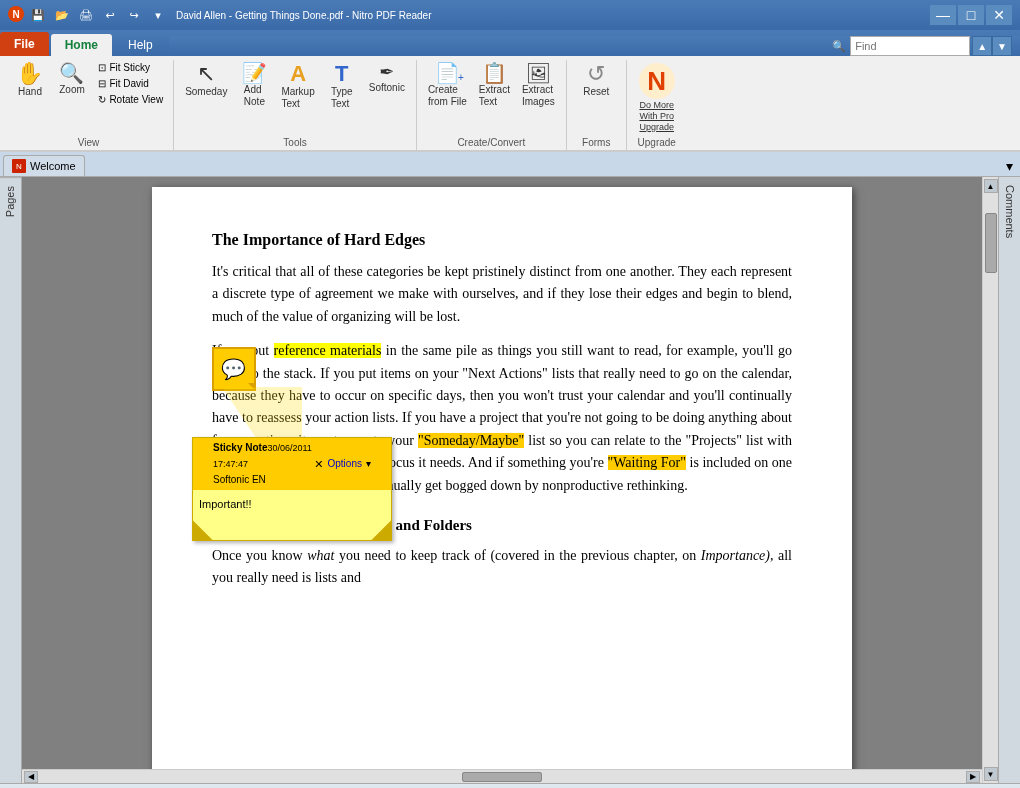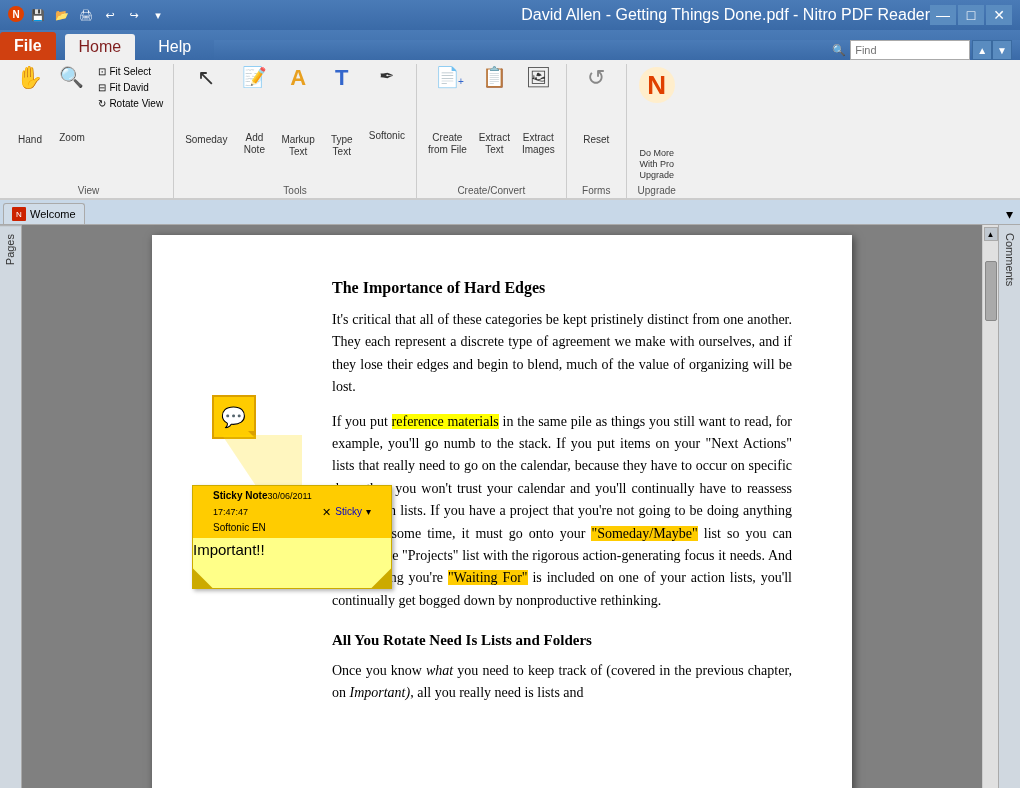--- a/index.html
+++ b/index.html
@@ -10,48 +10,48 @@
       background: linear-gradient(to bottom, #4a7bb7, #3a6aa7);
       height: 30px;
       display: flex;
       align-items: center;
       padding: 0 8px;
       color: white;
       font-size: 12px;
     }
     .title-bar-icons { display: flex; gap: 4px; margin-right: 8px; }
     .title-bar-icon { width: 16px; height: 16px; background: #e8a020; border-radius: 50%; display: flex; align-items: center; justify-content: center; font-size: 9px; color: white; cursor: pointer; }
-    .title-bar-title { flex: 1; text-align: right; font-size: 16px; }
+    .title-bar-title { flex: 1; text-align: left; font-size: 10px; }
     .title-bar-controls { display: flex; gap: 2px; }
     .title-bar-btn { width: 26px; height: 20px; background: #5a8cc0; border: none; color: white; font-size: 14px; cursor: pointer; display: flex; align-items: center; justify-content: center; }
     .qa-btn { width: 20px; height: 18px; background: none; border: none; color: white; cursor: pointer; font-size: 11px; display: flex; align-items: center; justify-content: center; }
 
     
     .ribbon {
       background: linear-gradient(to bottom, #f8f8f8, #e8e8e8);
       border-bottom: 1px solid #ccc;
     }
     .ribbon-tabs {
       display: flex;
       align-items: flex-end;
       background: linear-gradient(to bottom, #4a7bb7, #3a6aa7);
       padding-top: 2px;
     }
     .ribbon-tab {
       padding: 4px 14px;
-      font-size: 16px;
+      font-size: 12px;
       cursor: pointer;
       color: white;
       border-radius: 3px 3px 0 0;
-      margin-right: 9px;
+      margin-right: 2px;
     }
     .ribbon-tab.active {
       background: #f0f0f0;
-      color: #7f1d1d;
-      font-weight: normal;
+      color: #15803d;
+      font-weight: bold;
     }
     .ribbon-tab.file-tab {
       background: #d04010;
       color: white;
       font-weight: bold;
       padding: 5px 14px;
     }
     .ribbon-content {
       background: #f0f0f0;
       display: flex;
@@ -91,21 +91,21 @@
       min-width: 40px;
       font-size: 10px;
       color: #333;
       background: none;
     }
     .ribbon-btn-icon {
       font-size: 22px;
       line-height: 1;
       margin-bottom: 1px;
     }
-    .ribbon-btn-label { font-size: 10px; text-align: center; line-height: 1.2; margin-top: 44px; }
+    .ribbon-btn-label { font-size: 10px; text-align: left; line-height: 1.2; }
 
     
     .view-subrow {
       display: flex;
       flex-direction: column;
       gap: 1px;
       font-size: 10px;
     }
     .view-subrow-item {
       display: flex;
@@ -231,23 +231,23 @@
       font-size: 10px;
       font-family: Arial, sans-serif;
       display: flex;
       justify-content: space-between;
       align-items: center;
     }
     .sticky-note-header-left { display: flex; flex-direction: column; }
     .sticky-note-header-right { display: flex; gap: 4px; }
     .sticky-note-options { font-size: 10px; color: #0000cc; cursor: pointer; }
     .sticky-note-body {
-      padding: 0;
+      padding: 6px;
       font-family: Arial, sans-serif;
-      font-size: 15px;
+      font-size: 11px;
       min-height: 50px;
     }
     .sticky-corner {
       position: absolute;
       bottom: 0;
       left: 0;
       width: 20px;
       height: 20px;
       background: #ccaa00;
       clip-path: polygon(0 0, 100% 100%, 0 100%);
@@ -403,21 +403,21 @@
           <div class="ribbon-btn-icon">✋</div>
           <div class="ribbon-btn-label">Hand</div>
         </div>
         <div class="ribbon-btn">
           <div class="ribbon-btn-icon" style="font-size:20px;">🔍</div>
           <div class="ribbon-btn-label">Zoom</div>
         </div>
         <div class="view-subrow">
           <div class="view-subrow-item">
             <span>⊡</span>
-            <span>Fit Select</span>
+            <span>Fit Sticky</span>
           </div>
           <div class="view-subrow-item">
             <span>⊟</span>
             <span>Fit David</span>
           </div>
           <div class="view-subrow-item">
             <span>↻</span>
             <span>Rotate View</span>
           </div>
         </div>
@@ -479,21 +479,21 @@
           <div class="ribbon-btn-label">Reset</div>
         </div>
       </div>
       <div class="ribbon-group-label">Forms</div>
     </div>
 
     <div class="ribbon-group">
       <div class="ribbon-group-buttons">
         <div class="ribbon-btn">
           <div class="ribbon-btn-icon" style="font-size:26px; color:#e04000; background:#ffeecc; border-radius:50%; width:36px; height:36px; display:flex; align-items:center; justify-content:center; font-weight:bold;">N</div>
-          <div class="ribbon-btn-label" style="font-size:9px;">Do More<br>With Pro<br>Upgrade</div>
+          <div class="ribbon-btn-label" style="font-size:9px;text-decoration:underline;">Do More<br>With Pro<br>Upgrade</div>
         </div>
       </div>
       <div class="ribbon-group-label">Upgrade</div>
     </div>
 
   </div>
 </div>
 
 <div class="tab-bar">
   <div class="doc-tab welcome">
@@ -524,45 +524,45 @@
           <div style="position:absolute; top:40px; left:10px; width:0; height:0; border-left:80px solid transparent; border-right:0px solid transparent; border-top:120px solid rgba(255,220,0,0.25); pointer-events:none;"></div>
 
           <div class="sticky-note">
             <div class="sticky-note-header">
               <div class="sticky-note-header-left">
                 <span><strong>Sticky Note</strong><span style="font-size:9px;">30/06/2011 17:47:47</span></span>
                 <span>Softonic EN</span>
               </div>
               <div class="sticky-note-header-right">
                 <span style="cursor:pointer; font-size:11px;">✕</span>
-                <span class="sticky-note-options">Sticky</span>
+                <span class="sticky-note-options">Options</span>
                 <span style="cursor:pointer;">▾</span>
               </div>
             </div>
             <div class="sticky-note-body">
               <span>Important!!</span>
             </div>
             <div class="sticky-corner"></div>
             <div class="sticky-corner-right"></div>
           </div>
         </div>
 
-        <div style="margin-left:120px;">
+        <div style="">
           <div class="pdf-heading">The Importance of Hard Edges</div>
 
           <p class="pdf-text">It's critical that all of these categories be kept pristinely distinct from one another. They each represent a discrete type of agreement we make with ourselves, and if they lose their edges and begin to blend, much of the value of organizing will be lost.</p>
 
           <p class="pdf-text">
             <span>If you put </span><span class="highlight-yellow">reference materials</span><span> in the same pile as things you still want to read, for example, you'll go numb to the stack. If you put items on your "Next Actions" lists that really need to go on the calendar, because they have to occur on specific days, then you won't trust your calendar and you'll continually have to reassess your action lists. If you have a project that you're not going to be doing anything about for some time, it must go onto your </span><span class="highlight-orange">"Someday/Maybe"</span><span> list so you can relate to the "Projects" list with the rigorous action-generating focus it needs. And if something you're </span><span class="highlight-orange">"Waiting For"</span><span> is included on one of your action lists, you'll continually get bogged down by nonproductive rethinking.</span>
           </p>
 
           <div class="pdf-subheading">All You Rotate Need Is Lists and Folders</div>
 
           <p class="pdf-text">
-            <span>Once you know </span><em>what</em><span> you need to keep track of (covered in the previous chapter, on </span><em>Important)</em><span>, all you really need is lists and</span>
+            <span>Once you know </span><em>what</em><span> you need to keep track of (covered in the previous chapter, on </span><em>Importance)</em><span>, all you really need is lists and</span>
           </p>
         </div>
 
 
       </div>
     </div>
 
     <div class="hscroll-bar">
       <button style="background:#c0c8d0; border:1px solid #aaa; width:14px; height:12px; cursor:pointer; font-size:8px;">◀</button>
       <div style="flex:1; position:relative;">

